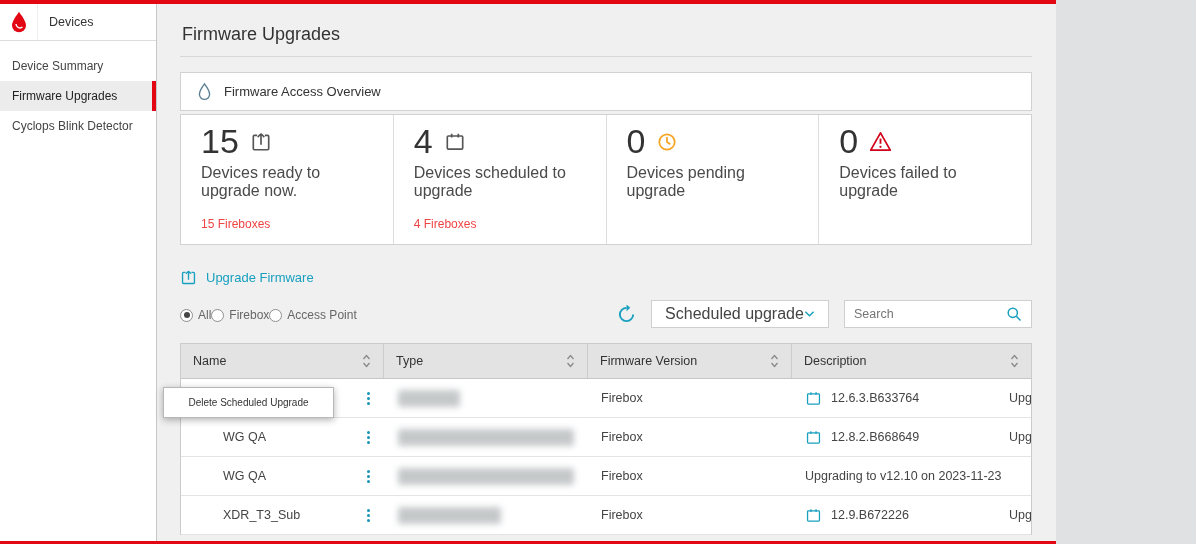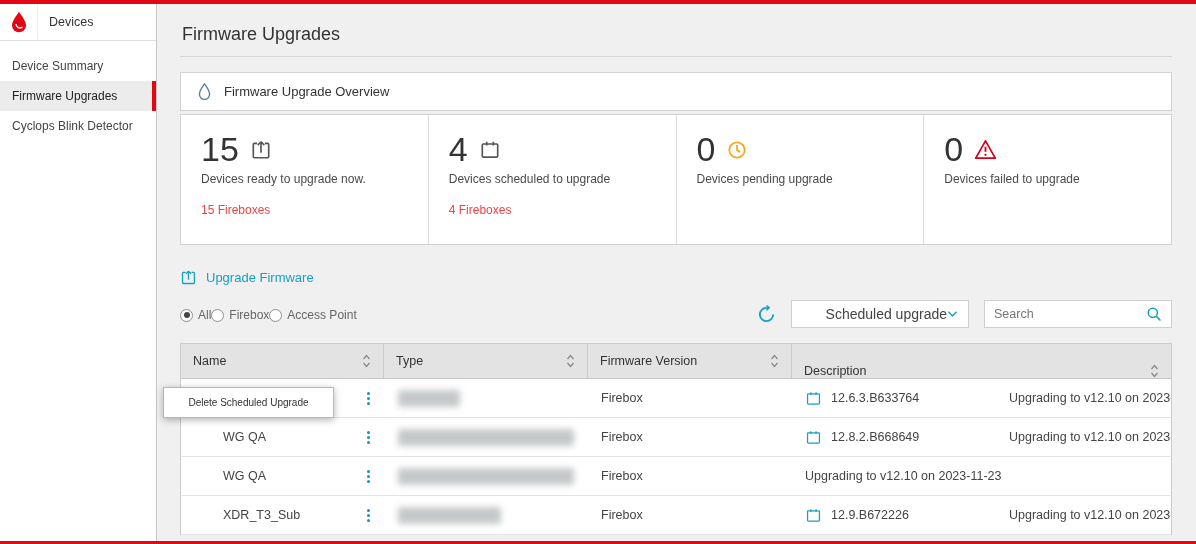--- a/index.html
+++ b/index.html
@@ -1,20 +1,20 @@
 <!DOCTYPE html>
 <html><head>
 <meta charset="utf-8">
 <style>
   * { box-sizing: border-box; margin: 0; padding: 0; }
   html,body { background:#dfe1e2; }
   body { font-family: "Liberation Sans", sans-serif; }
 
   .page {
-    width:1196px; height:544px; position:relative; overflow:hidden;
+    width:1056px; height:544px; position:relative; overflow:hidden;
     display:flex; background:#f0f0f1;
     border-top:4px solid #e30613; border-bottom:3px solid #e30613;
   }
 
   
   .sidebar { width:157px; background:#fff; border-right:1px solid #c6c6c6; flex-shrink:0; }
   .sb-header { height:37px; display:flex; align-items:center; border-bottom:1px solid #ddd; }
   .sb-logo { width:38px; height:36px; display:flex; align-items:center; justify-content:center; border-right:1px solid #eee; }
   .sb-title { font-size:12.5px; color:#333; padding-left:11px; }
   .sb-items { padding-top:10px; }
@@ -23,53 +23,53 @@
   .sb-item.active::after { content:""; position:absolute; right:0; top:0; bottom:0; width:4px; background:#e30613; }
 
   
   .main { flex:1; min-width:0; padding:14px 24px 0 23px; }
   .page-title { font-size:18px; font-weight:400; color:#333; padding:6px 0 11px 2px; border-bottom:1px solid #d8d8d8; }
 
   .ov-card { margin-top:15px; background:#fff; border:1px solid #d2d2d2; }
   .ov-header { height:37px; display:flex; align-items:center; gap:11px; padding:0 15px; font-size:13px; color:#333; }
 
   .stats { margin-top:3px; background:#fff; border:1px solid #d2d2d2; display:flex; height:131px; }
-  .stat { flex:1; padding:15px 20px; border-right:1px solid #ddd; }
+  .stat { flex:1; padding:7px 20px; border-right:1px solid #ddd; }
   .stat:last-child { border-right:none; }
   .stat-top { display:flex; align-items:center; gap:11px; }
   .stat-num { font-size:34px; color:#333; }
-  .stat-label { font-size:12px; color:#4a4a4a; margin-top:3px; }
+  .stat-label { font-size:16px; color:#4a4a4a; margin-top:3px; }
   .stat-sub { font-size:12px; color:#ef4444; margin-top:17px; }
 
   .upgrade-link { margin-top:24px; display:inline-flex; align-items:center; gap:9px;
     color:#18a0bf; font-size:13px; cursor:pointer; }
 
   .filter-row { margin-top:10px; display:flex; align-items:flex-end; justify-content:space-between; }
   .radios { display:flex; align-items:center; font-size:12px; color:#666; padding-bottom:6px; }
   .radio { display:inline-flex; align-items:center; gap:5px; cursor:pointer; }
   .rdot { width:13px; height:13px; border:1px solid #8f8f8f; border-radius:50%; background:#fff; position:relative; flex-shrink:0; }
   .radio.sel .rdot::after { content:""; position:absolute; inset:2.5px; background:#454545; border-radius:50%; }
   .controls { display:flex; align-items:center; gap:15px; }
   .select { width:178px; height:28px; border:1px solid #cfcfcf; background:#fff; display:flex;
-    align-items:center; justify-content:flex-end; padding:0 10px; font-size:14px; color:#444; cursor:pointer; }
+    align-items:center; justify-content:center; padding:0 10px; font-size:16px; color:#444; cursor:pointer; }
   .search { width:188px; height:28px; border:1px solid #cfcfcf; background:#fff; display:flex;
     align-items:center; padding:0 9px; }
   .search input { border:none; outline:none; flex:1; min-width:0; font-size:12.5px; color:#8b5cf6; font-family:inherit; background:transparent; }
 
   
   .table { margin-top:15px; background:#fff; border:1px solid #cbcbcb; border-bottom:none; }
   .thead { display:flex; background:#e3e3e3; height:35px; border-bottom:1px solid #c6c6c6; }
   .th { display:flex; align-items:center; justify-content:space-between; padding:0 12px;
     font-size:12.5px; color:#333; border-right:1px solid #cccccc; cursor:pointer; }
   .th:last-child { border-right:none; }
   .col-account { width:175px; flex-shrink:0; }
   .col-name { width:203px; flex-shrink:0; }
   .col-type { width:204px; flex-shrink:0; }
   .col-fw { width:204px; flex-shrink:0; }
-  .col-desc { flex:1; min-width:0;align-items:flex-end; }
+  .col-desc { flex:1; min-width:0; }
   .trow { display:flex; height:39px; background:#fff; border-bottom:1px solid #e4e4e4; }
   .td { display:flex; align-items:center; padding:0 12px; font-size:12.5px; color:#444; }
   .td.col-account { justify-content:space-between;margin-left:30px; }
   .td.col-fw { gap:9px; }
   .td.col-desc { white-space:nowrap; overflow:hidden; display:block; line-height:38px; }
 
   .kebab { display:inline-flex; flex-direction:column; gap:2px; padding:4px; cursor:pointer; }
   .kebab i { width:3px; height:3px; border-radius:50%; background:#1794b4; }
 
   .blur { height:17px; border-radius:2px; background:#b7bbbd; filter:blur(3px); opacity:.8; }
@@ -106,21 +106,21 @@
   <div class="main">
 
     <div class="page-title">Firmware Upgrades</div>
 
     
     <div class="ov-card">
       <div class="ov-header">
         <svg width="17" height="19" viewBox="0 0 20 22">
           <path d="M10 2 C10 2 4 10 4 14.3 a6 6 0 0 0 12 0 C16 10 10 2 10 2 Z" fill="none" stroke="#5b7f94" stroke-width="1.6"></path>
         </svg>
-        <span>Firmware Upgrade Overview</span>
+        <span>Firmware Access Overview</span>
       </div>
     </div>
 
     
     <div class="stats">
 
       <div class="stat">
         <div class="stat-top">
           <span class="stat-num">15</span>
           <svg width="22" height="22" viewBox="0 0 20 20">

